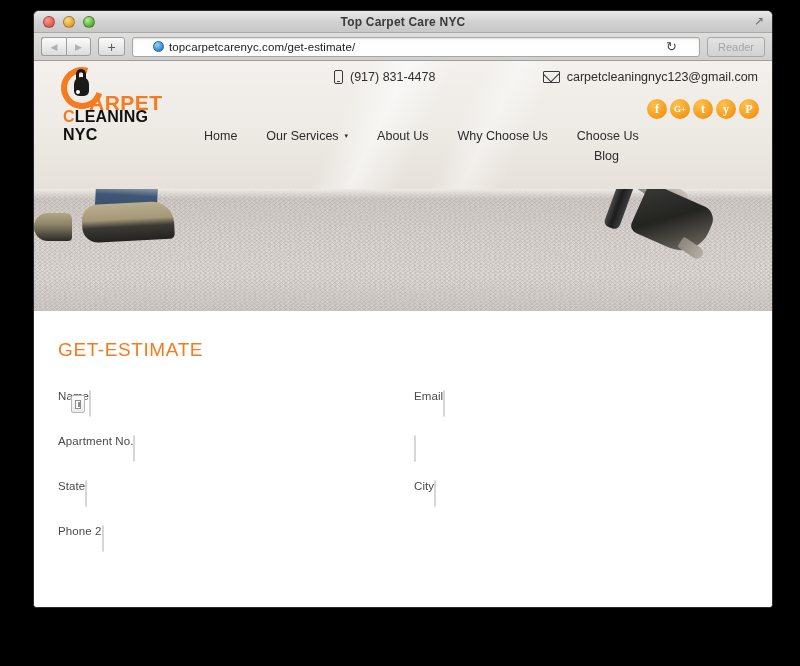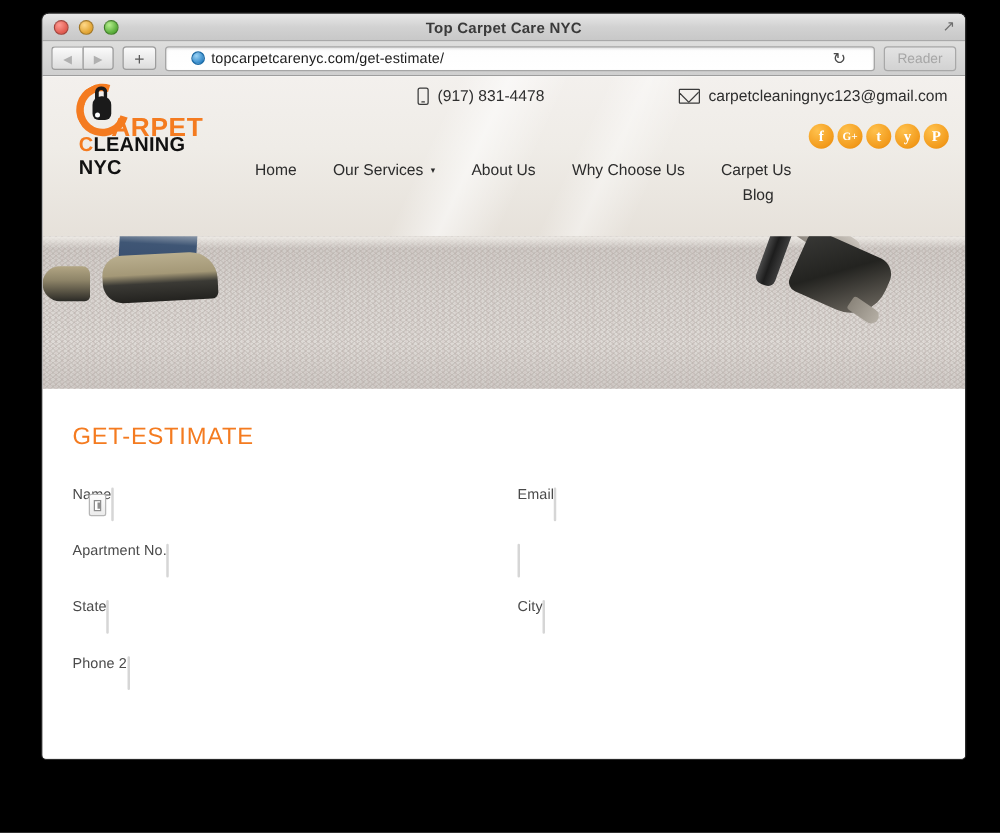--- a/index.html
+++ b/index.html
@@ -349,21 +349,21 @@
             <span>Our Services</span>
             <span class="caret">▾</span>
           </div>
           <div class="nav-item">
             <span>About Us</span>
           </div>
           <div class="nav-item">
             <span>Why Choose Us</span>
           </div>
           <div class="nav-item">
-            <span>Carpet Us</span>
+            <span>Choose Us</span>
           </div>
           <div class="nav-blog-wrap">
             <div class="nav-item">
               <span>Blog</span>
             </div>
           </div>
         </div>
       </div>
 
       <div class="hero">

